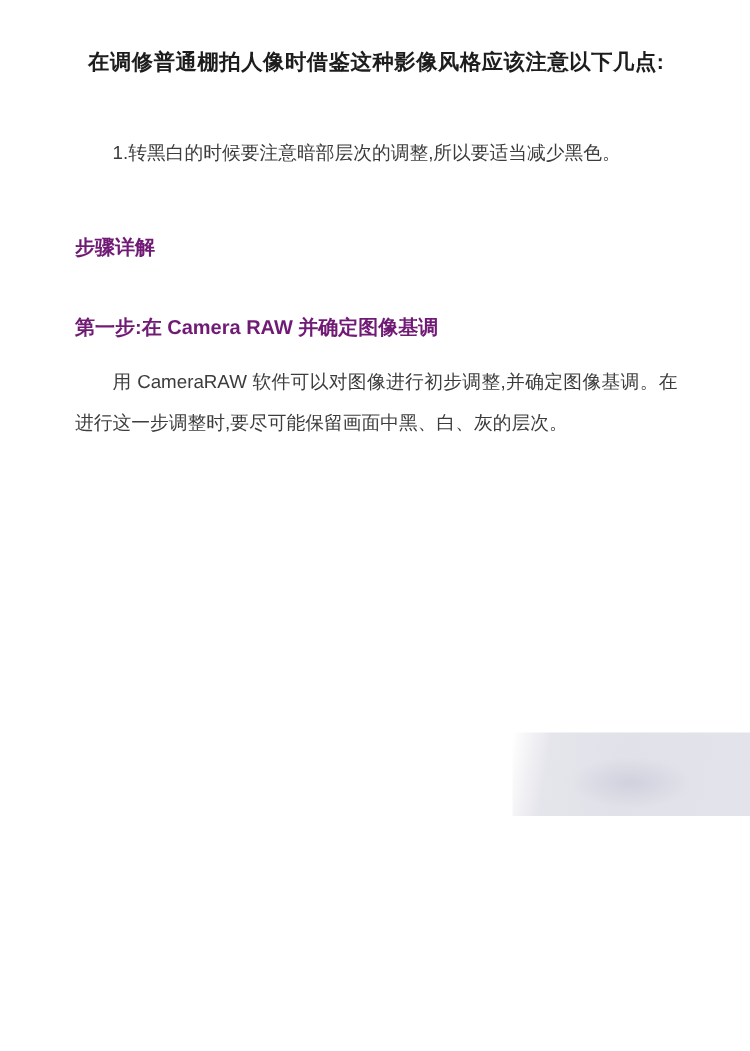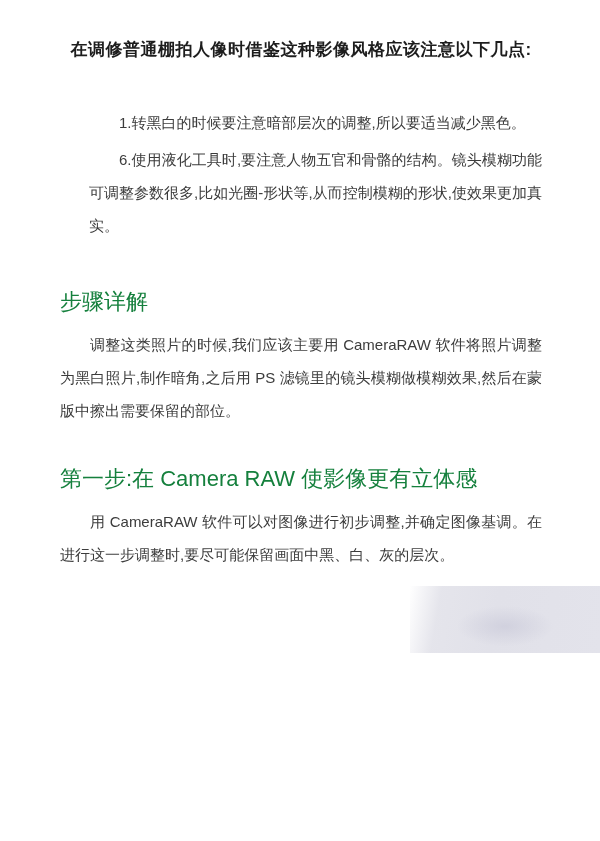--- a/index.html
+++ b/index.html
@@ -25,35 +25,34 @@
     margin: 38px 0 0 0;
     font-size: 17px;
     font-weight: bold;
     color: #1d1d1d;
     text-align: center;
     line-height: 24px;
     letter-spacing: 0.5px;
   }
   .tips {
     margin-top: 44px;
-    margin-left: 29px;
   }
   .para {
     margin: 0 0 4px 0;
     font-size: 15px;
     color: #3c3c3c;
     line-height: 33px;
     text-align: justify;
     text-indent: 2em;
   }
   .section-heading {
     margin: 0;
-    font-size: 22px;
-    font-weight: normal;
-    color: #15803d;
+    font-size: 16px;
+    font-weight: bold;
+    color: #701a75;
     line-height: 24px;
   }
   .heading-steps {
     margin-top: 48px;
   }
   .heading-step1 {
     margin-top: 40px;
   }
   .section-para {
     margin-top: 14px;
@@ -72,27 +71,25 @@
 </head>
 <body>
 
 <div class="page">
   <div class="content">
 
     <h1 class="doc-title">在调修普通棚拍人像时借鉴这种影像风格应该注意以下几点:</h1>
 
     <div class="tips">
       <p class="para">1.转黑白的时候要注意暗部层次的调整,所以要适当减少黑色。</p>
-      <p class="para">6.使用液化工具时,要注意人物五官和骨骼的结构。镜头模糊功能可调整参数很多,比如光圈-形状等,从而控制模糊的形状,使效果更加真实。</p>
     </div>
 
     <h2 class="section-heading heading-steps">步骤详解</h2>
 
-    <p class="para section-para">调整这类照片的时候,我们应该主要用 CameraRAW 软件将照片调整为黑白照片,制作暗角,之后用 PS 滤镜里的镜头模糊做模糊效果,然后在蒙版中擦出需要保留的部位。</p>
 
-    <h2 class="section-heading heading-step1">第一步:在 Camera RAW 使影像更有立体感</h2>
+    <h2 class="section-heading heading-step1">第一步:在 Camera RAW 并确定图像基调</h2>
 
     <p class="para section-para">用 CameraRAW 软件可以对图像进行初步调整,并确定图像基调。在进行这一步调整时,要尽可能保留画面中黑、白、灰的层次。</p>
 
   </div>
 
   <div class="watermark"></div>
 </div>
 
 </body></html>

